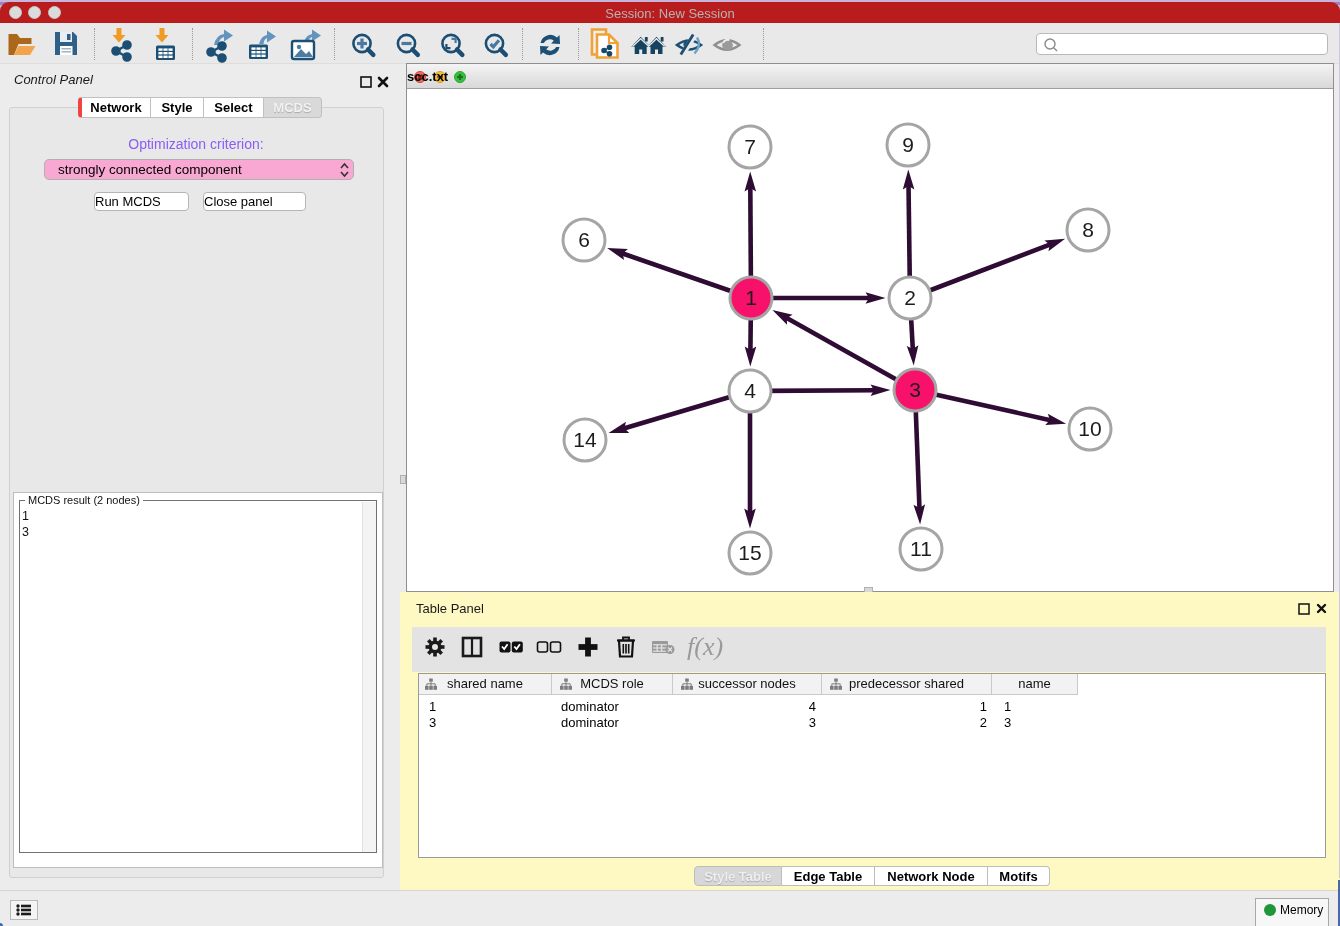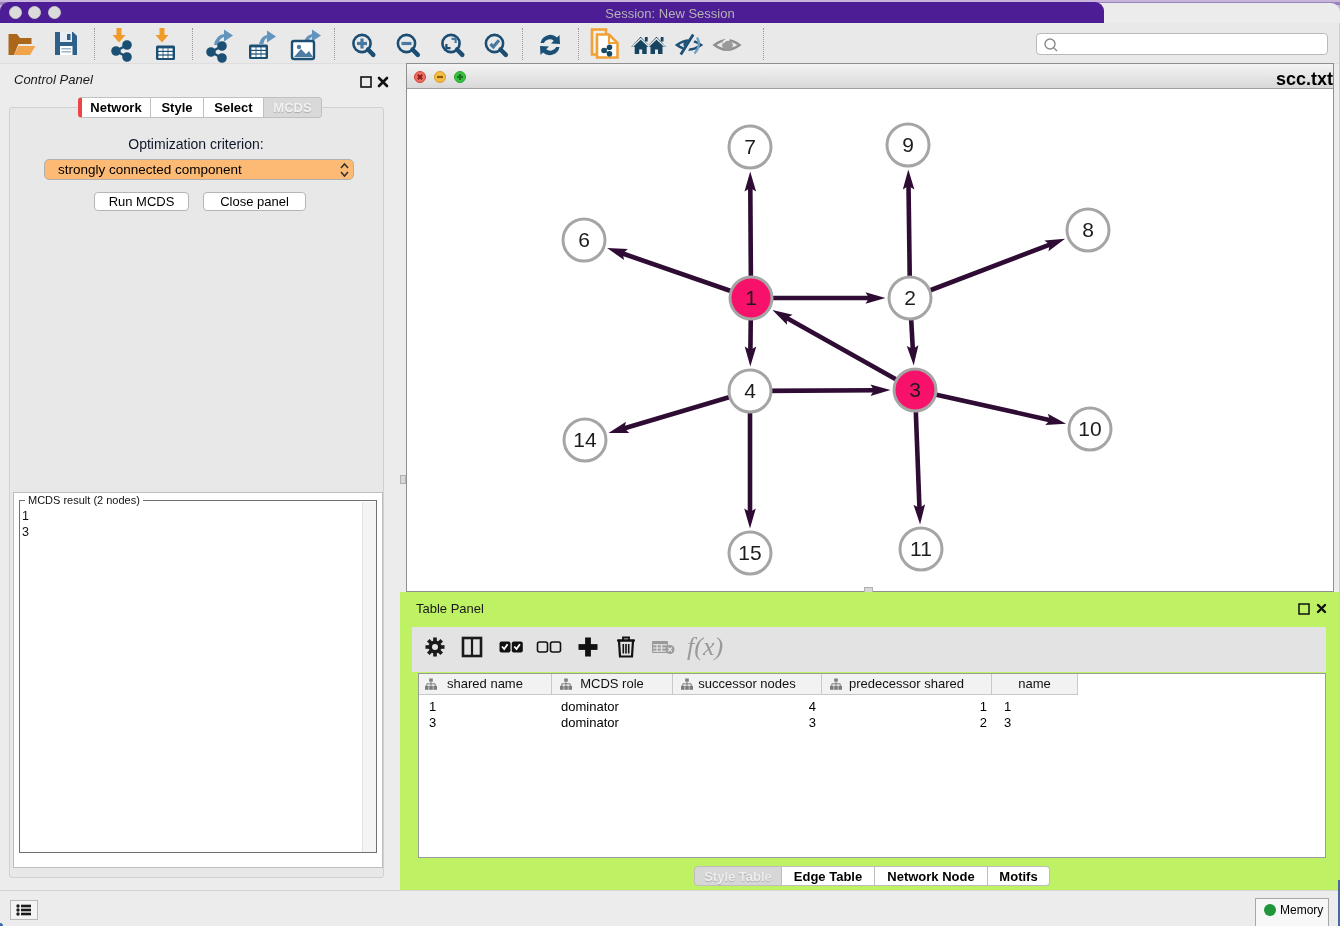--- a/index.html
+++ b/index.html
@@ -1,38 +1,38 @@
 <!DOCTYPE html>
 <html><head>
 <meta charset="utf-8">
 <style>
 * { margin:0; padding:0; box-sizing:border-box; }
 html,body { width:1340px; height:926px; overflow:hidden; }
 body { font-family:"Liberation Sans", sans-serif; background:#c7b5dc; position:relative; filter:opacity(0.999); }
 .abs { position:absolute; }
 #win { position:absolute; left:0; top:3px; width:1340px; height:923px; background:#ececec; border-radius:9px 9px 0 0; }
-#titlebar { position:absolute; left:0; top:2px; width:1104px; height:21px; background:#4c1d95; border-radius:9px 9px 0 0; }
+#titlebar { position:absolute; left:0; top:2px; width:1340px; height:21px; background:#b91c1c; border-radius:9px 9px 0 0; }
 .tl { position:absolute; top:4px; width:13px; height:13px; border-radius:50%; background:#dbdbdb; border:1px solid #c6c6c6; }
 #wtitle { position:absolute; top:4px; left:0; width:1340px; text-align:center; font-size:13px; color:#b4b4b4; }
 #toolbar { position:absolute; left:0; top:23px; width:1340px; height:41px; background:#e9e9e9; border-bottom:1px solid #dedede; }
 .sep { position:absolute; top:5px; height:32px; width:0; border-left:1px dotted #999; }
 #search { position:absolute; left:1036px; top:10px; width:292px; height:22px; background:#fff; border:1px solid #b9b9b9; border-radius:4px; }
 #cpanel { position:absolute; left:0; top:64px; width:392px; height:826px; background:#ececec; }
 #cphead { position:absolute; left:14px; top:8px; font-size:13px; color:#1a1a1a;font-style:italic; }
 #cpcontent { position:absolute; left:9px; top:43px; width:375px; height:771px; background:#e8e8e8; border:1px solid #d0d0d0; border-radius:3px; }
 .tabbar { position:absolute; display:flex; z-index:5; }
 .tab { font-size:13px; font-weight:bold; color:#000; background:#fff; border:1px solid #c0c0c0; border-left:none; padding:2px 0 3px 0; text-align:center; height:21px; }
 .tab.first { border-left:4px solid #ef4444; border-radius:4px 0 0 4px; }
 .tab.last { border-radius:0 4px 4px 0; }
 .tab.sel { background:#d9d9d9; color:#f2f2f2; text-shadow:0 1px 1px #aaa; }
-.btn { position:absolute; background:#fff; border:1px solid #b5b5b5; border-radius:4px; font-size:13px; color:#000; text-align:center; }
+.btn { position:absolute; background:#fff; border:1px solid #b5b5b5; border-radius:4px; font-size:13px; color:#000; }
 #nwin { position:absolute; left:406px; top:63px; width:928px; height:529px; background:#fff; border:1px solid #8f8f8f; }
 #ntitle { position:absolute; left:0; top:0; width:926px; height:25px; background:linear-gradient(#f4f4f4,#d8d8d8); border-bottom:1px solid #9f9f9f; }
 .ball { position:absolute; top:7px; width:12px; height:12px; border-radius:50%; }
-#tpanel { position:absolute; left:400px; top:592px; width:940px; height:298px; background:#bef264; }
+#tpanel { position:absolute; left:400px; top:592px; width:940px; height:298px; background:#fef9c3; }
 #ttoolbar { position:absolute; left:12px; top:35px; width:914px; height:45px; background:#e3e3e3; }
 #ttable { position:absolute; left:18px; top:81px; width:908px; height:185px; background:#fff; border:1px solid #9a9a9a; }
 .hcell { position:absolute; top:0; height:21px; background:#f2f2f2; border-right:1px solid #c9c9c9; border-bottom:1px solid #c9c9c9; font-size:13px; text-align:center; color:#111; padding-top:2px; }
 .btab { font-size:13px; font-weight:bold; background:#fff; border:1px solid #bdbdbd; border-left:none; height:20px; text-align:center; padding-top:2px; }
 .btab.first { border-left:1px solid #bdbdbd; border-radius:4px 0 0 4px; }
 .btab.last { border-radius:0 4px 4px 0; }
 .btab.sel { background:#d7d7d7; color:#eee; text-shadow:0 1px 1px #aaa; }
 #statusbar { position:absolute; left:0; top:890px; width:1340px; height:36px; background:#ececec; border-top:1px solid #d5d5d5; }
 .hicon { position:absolute; top:4px; width:14px; height:13px; }
 </style>
@@ -213,22 +213,22 @@
     <rect x="1" y="1" width="10" height="10" fill="none" stroke="#111" stroke-width="1.6"></rect>
     <path d="M19 2 L27 10 M27 2 L19 10" stroke="#111" stroke-width="2.6" stroke-linecap="round"></path>
   </svg>
   <div class="tabbar" style="left:78px; top:33px;">
     <div class="tab first" style="width:73px;">Network</div>
     <div class="tab" style="width:53px;">Style</div>
     <div class="tab" style="width:60px;">Select</div>
     <div class="tab last sel" style="width:58px;">MCDS</div>
   </div>
   <div id="cpcontent"></div>
-  <div class="abs" style="left:0; top:72px; width:392px; text-align:center; font-size:14px; color:#0f172a;">Optimization criterion:</div>
-  <div class="abs" style="left:44px; top:95px; width:310px; height:21px; background:#fdba74; border:1px solid #b0b0b0; border-radius:5px; font-size:13.5px; padding:2px 0 0 13px;">strongly connected component
+  <div class="abs" style="left:0; top:72px; width:392px; text-align:center; font-size:14px; color:#8b5cf6;">Optimization criterion:</div>
+  <div class="abs" style="left:44px; top:95px; width:310px; height:21px; background:#f9a8d4; border:1px solid #b0b0b0; border-radius:5px; font-size:13.5px; padding:2px 0 0 13px;">strongly connected component
     <svg class="abs" style="right:3px; top:2px;" width="11" height="16" viewBox="0 0 11 16">
         <path d="M2 6 L5.5 2 L9 6" fill="none" stroke="#333" stroke-width="1.6"></path>
         <path d="M2 10 L5.5 14 L9 10" fill="none" stroke="#333" stroke-width="1.6"></path>
       </svg>
   </div>
   <div class="btn" style="left:94px; top:128px; width:95px; height:19px; padding-top:1px;">Run MCDS</div>
   <div class="btn" style="left:203px; top:128px; width:103px; height:19px; padding-top:1px;">Close panel</div>
   <div class="abs" style="left:13px; top:428px; width:370px; height:376px; background:#fff; border:1px solid #bdbdbd;">
     <div class="abs" style="left:5px; top:7px; width:358px; height:353px; border:1px solid #707070;"></div>
     <div class="abs" style="left:11px; top:1px; background:#fff; padding:0 3px; font-size:11px; color:#111;">MCDS result (2 nodes)</div>
@@ -241,21 +241,21 @@
   <div id="ntitle">
     <div class="ball" style="left:7px; background:#ed6e64; border:1px solid #cf4437;"></div>
     <div class="ball" style="left:27px; background:#f5bd41; border:1px solid #d69c28;"></div>
     <div class="ball" style="left:47px; background:#38c140; border:1px solid #2aa432;"></div>
     <svg class="abs" style="left:7px; top:7px;" width="54" height="12" viewBox="0 0 54 12">
       <path d="M3.8,3.8 L8.2,8.2 M8.2,3.8 L3.8,8.2" stroke="#8c1f17" stroke-width="2"></path>
       <line x1="23" y1="6" x2="29" y2="6" stroke="#8a5c14" stroke-width="2.2"></line>
       <line x1="43" y1="6" x2="49" y2="6" stroke="#1d7222" stroke-width="2.2"></line>
       <line x1="46" y1="3" x2="46" y2="9" stroke="#1d7222" stroke-width="2.2"></line>
     </svg>
-    <div style="position:absolute; top:5px; width:926px; text-align:right; font-size:18px; font-weight:bold; color:#000;">scc.txt</div>
+    <div style="position:absolute; top:5px; width:926px; text-align:left; font-size:13px; font-weight:bold; color:#000;">scc.txt</div>
   </div>
   <svg id="graph" style="position:absolute; left:0; top:26px;" width="926" height="502" viewBox="0 0 926 502">
     <g stroke="#2e0c33" stroke-width="4.6">
       <line x1="344" y1="208" x2="343.3" y2="96.5"></line>
       <line x1="344" y1="208" x2="214.3" y2="163.0"></line>
       <line x1="344" y1="208" x2="463.5" y2="208.0"></line>
       <line x1="344" y1="208" x2="343.4" y2="261.5"></line>
       <line x1="503" y1="208" x2="501.5" y2="94.5"></line>
       <line x1="503" y1="208" x2="644.1" y2="154.1"></line>
       <line x1="503" y1="208" x2="505.9" y2="260.6"></line>

